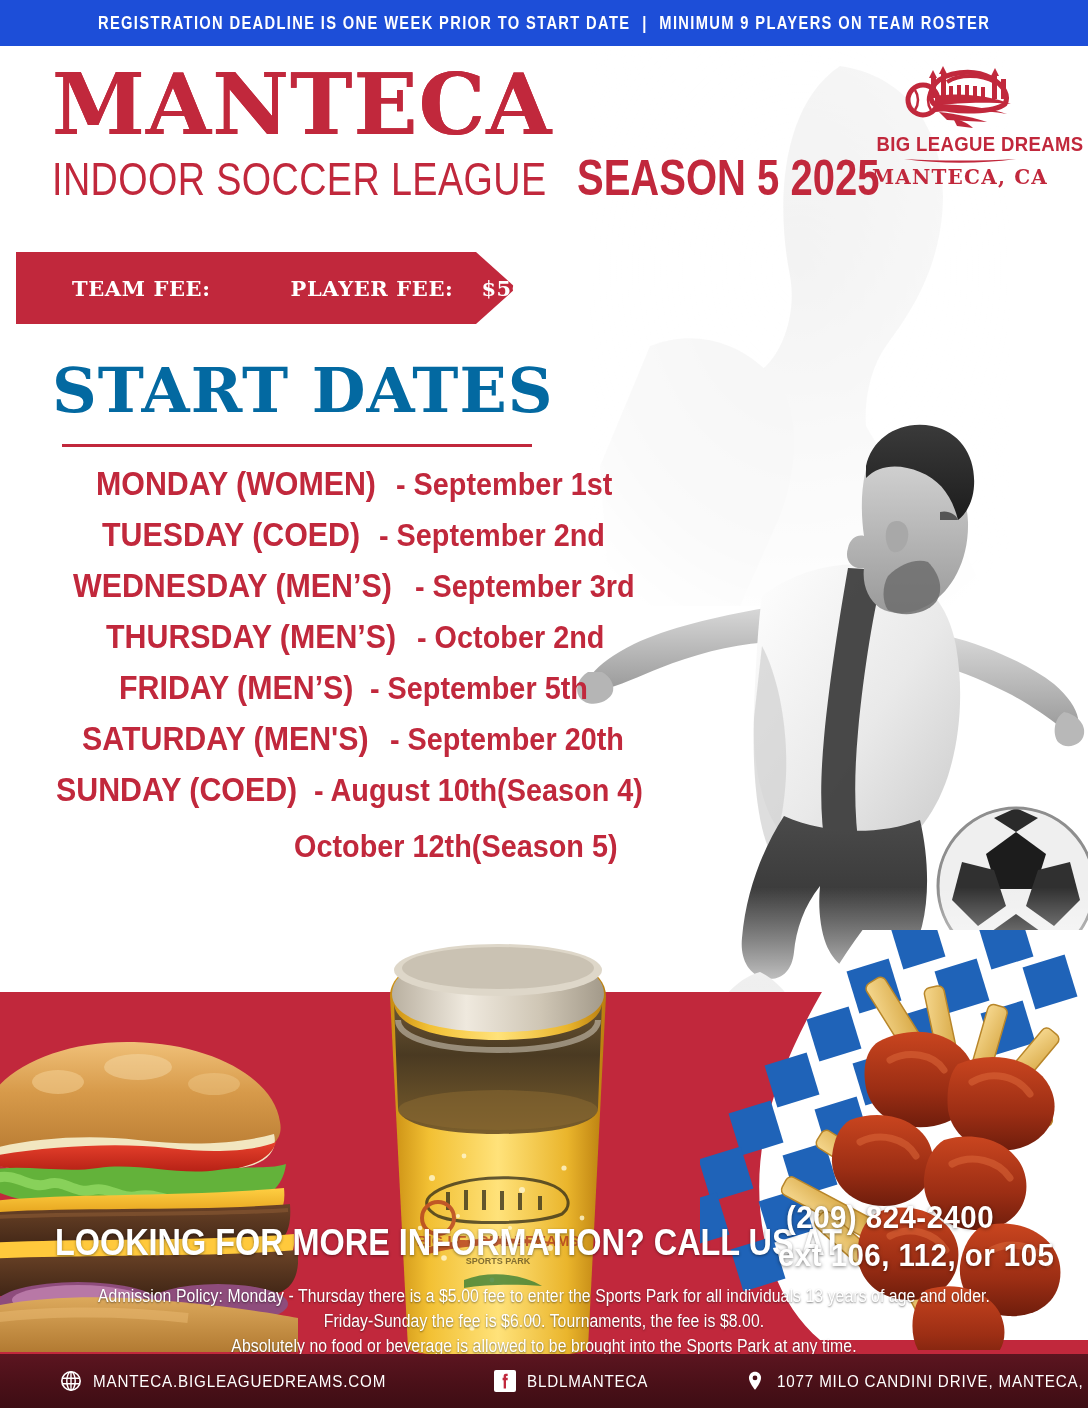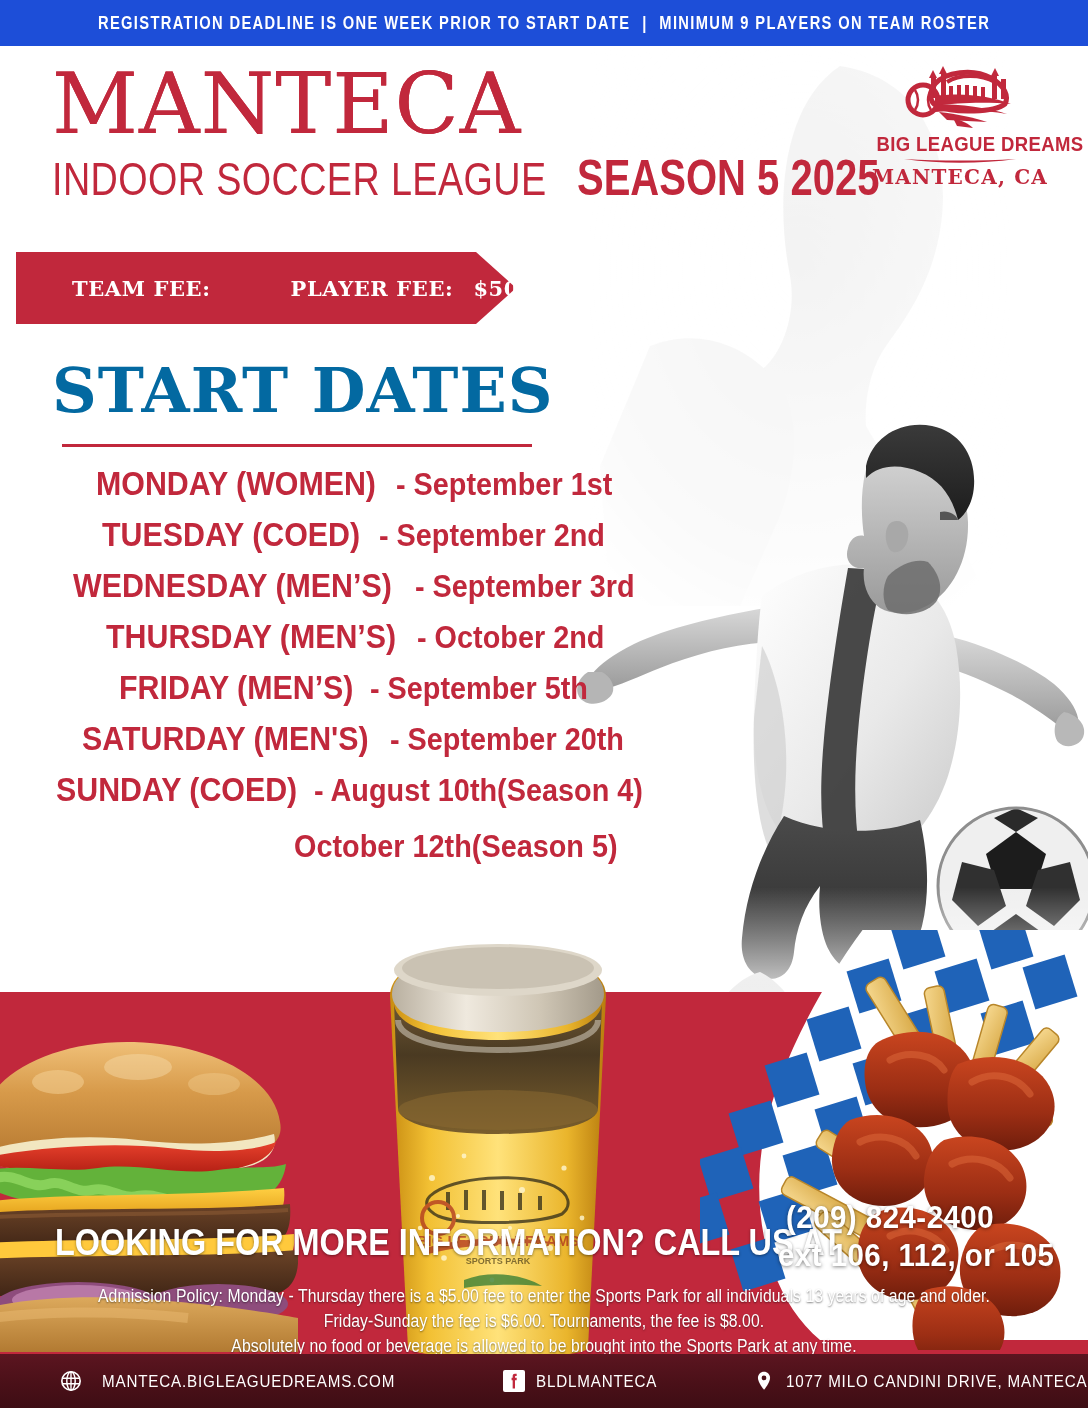--- a/index.html
+++ b/index.html
@@ -49,21 +49,21 @@
   }
 
   
   .title-block{
     position:absolute;left:52px;top:66px;z-index:20;
   }
   .title-main{
     color:#c1283c;
     font-size:84px;
     line-height:.92;
-    font-weight:400;
+    font-weight:700;
     letter-spacing:1px;
     font-family:"DejaVu Serif","Liberation Serif",serif;
     transform:scaleX(1.0);
     white-space:nowrap;
     text-shadow:0 0 0 #c1283c;
   }
   .title-sub-row{
     display:flex;align-items:baseline;white-space:nowrap;margin-top:6px;
   }
   .title-sub{
@@ -114,21 +114,21 @@
   .fee-label{
     color:#fff;font-size:21px;font-weight:900;letter-spacing:.6px;
     font-family:"DejaVu Serif","Liberation Serif",serif;
     white-space:nowrap;
   }
   .fee-team{margin-left:56px;}
   .fee-divider{
     width:2px;height:40px;background:#ffffff;opacity:.9;margin-left:48px;
   }
   .fee-player{margin-left:32px;}
-  .fee-amount{margin-left:20px;}
+  .fee-amount{margin-left:28px;}
 
   
   .dates-block{position:absolute;left:52px;top:360px;z-index:20;width:620px;}
   .dates-head{
     color:#0369a1;
     font-size:62px;
     font-weight:900;
     letter-spacing:1px;
     font-family:"DejaVu Serif","Liberation Serif",serif;
     line-height:1;
@@ -575,21 +575,21 @@
     <div class="phone-ext">ext 106, 112, or 105</div>
   </div>
 
   <div class="policy">
     <div class="policy-line">Admission Policy: Monday - Thursday there is a $5.00 fee to enter the Sports Park for all individuals 13 years of age and older.</div>
     <div class="policy-line">Friday-Sunday the fee is $6.00. Tournaments, the fee is $8.00.</div>
     <div class="policy-line">Absolutely no food or beverage is allowed to be brought into the Sports Park at any time.</div>
   </div>
 
   <div class="footer">
-    <div class="fitem" style="margin-left:60px;gap:9px;">
+    <div class="fitem" style="margin-left:60px;">
       <svg class="ficon" viewBox="0 0 24 24">
         <circle cx="12" cy="12" r="10" fill="none" stroke="#ffffff" stroke-width="1.8"></circle>
         <ellipse cx="12" cy="12" rx="4.6" ry="10" fill="none" stroke="#ffffff" stroke-width="1.6"></ellipse>
         <path d="M2.4 9 H21.6 M2.4 15 H21.6 M12 2 V22" fill="none" stroke="#ffffff" stroke-width="1.5"></path>
       </svg>
       <span class="ftext">MANTECA.BIGLEAGUEDREAMS.COM</span>
     </div>
 
     <div class="fitem" style="margin-left:82px;">
       <span class="fb-box">

